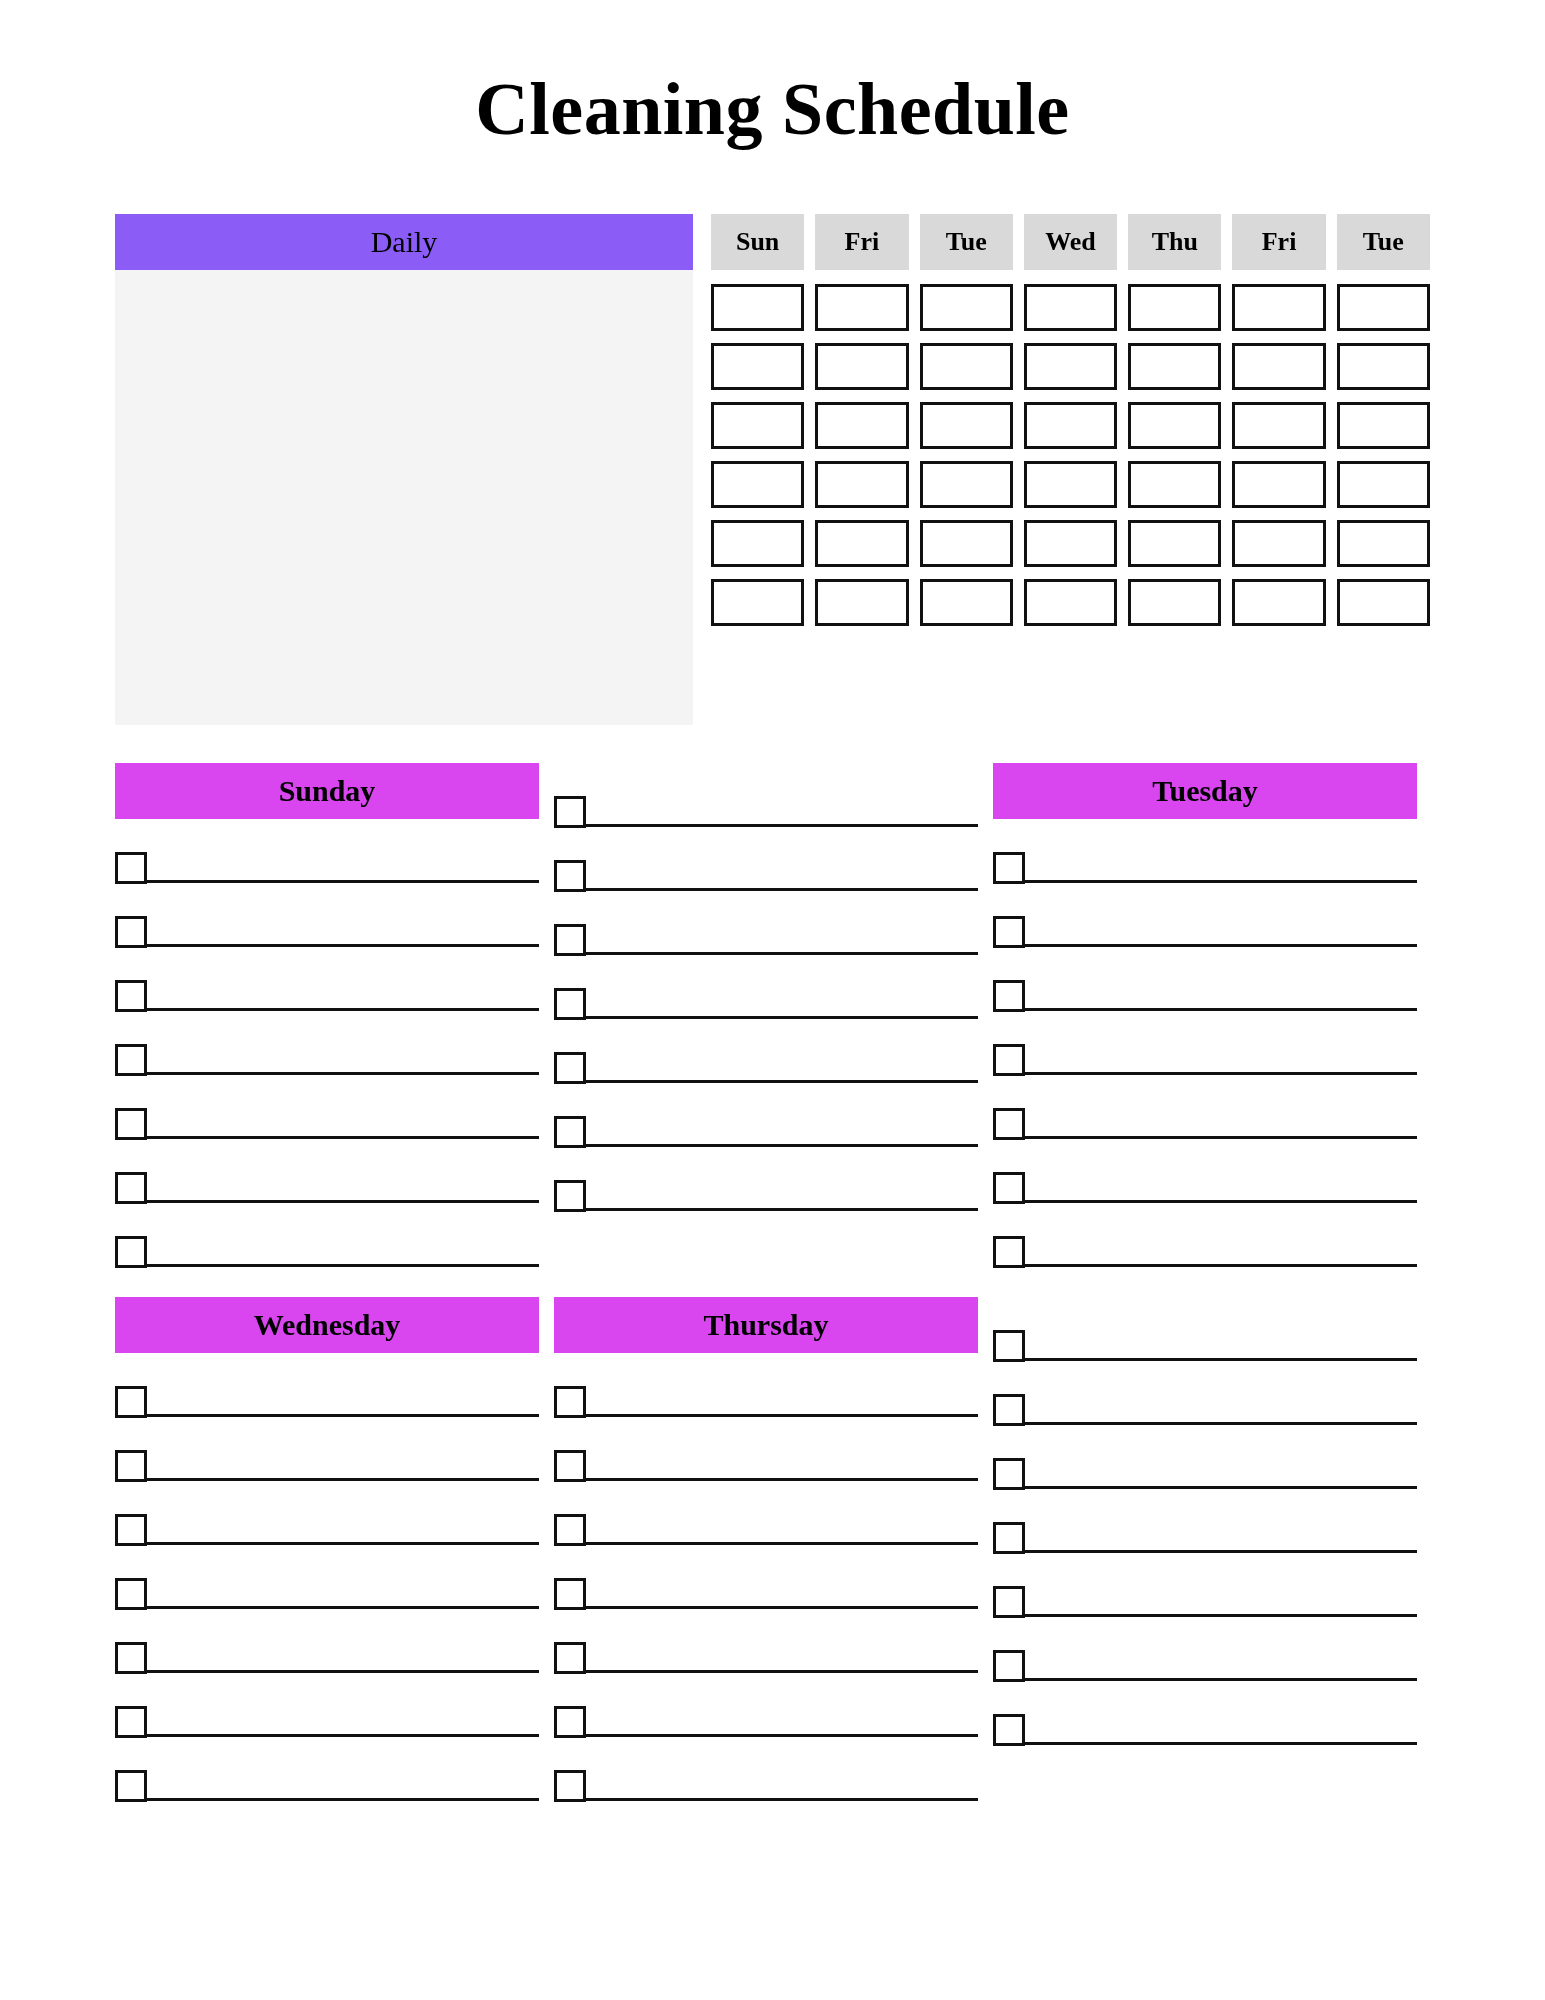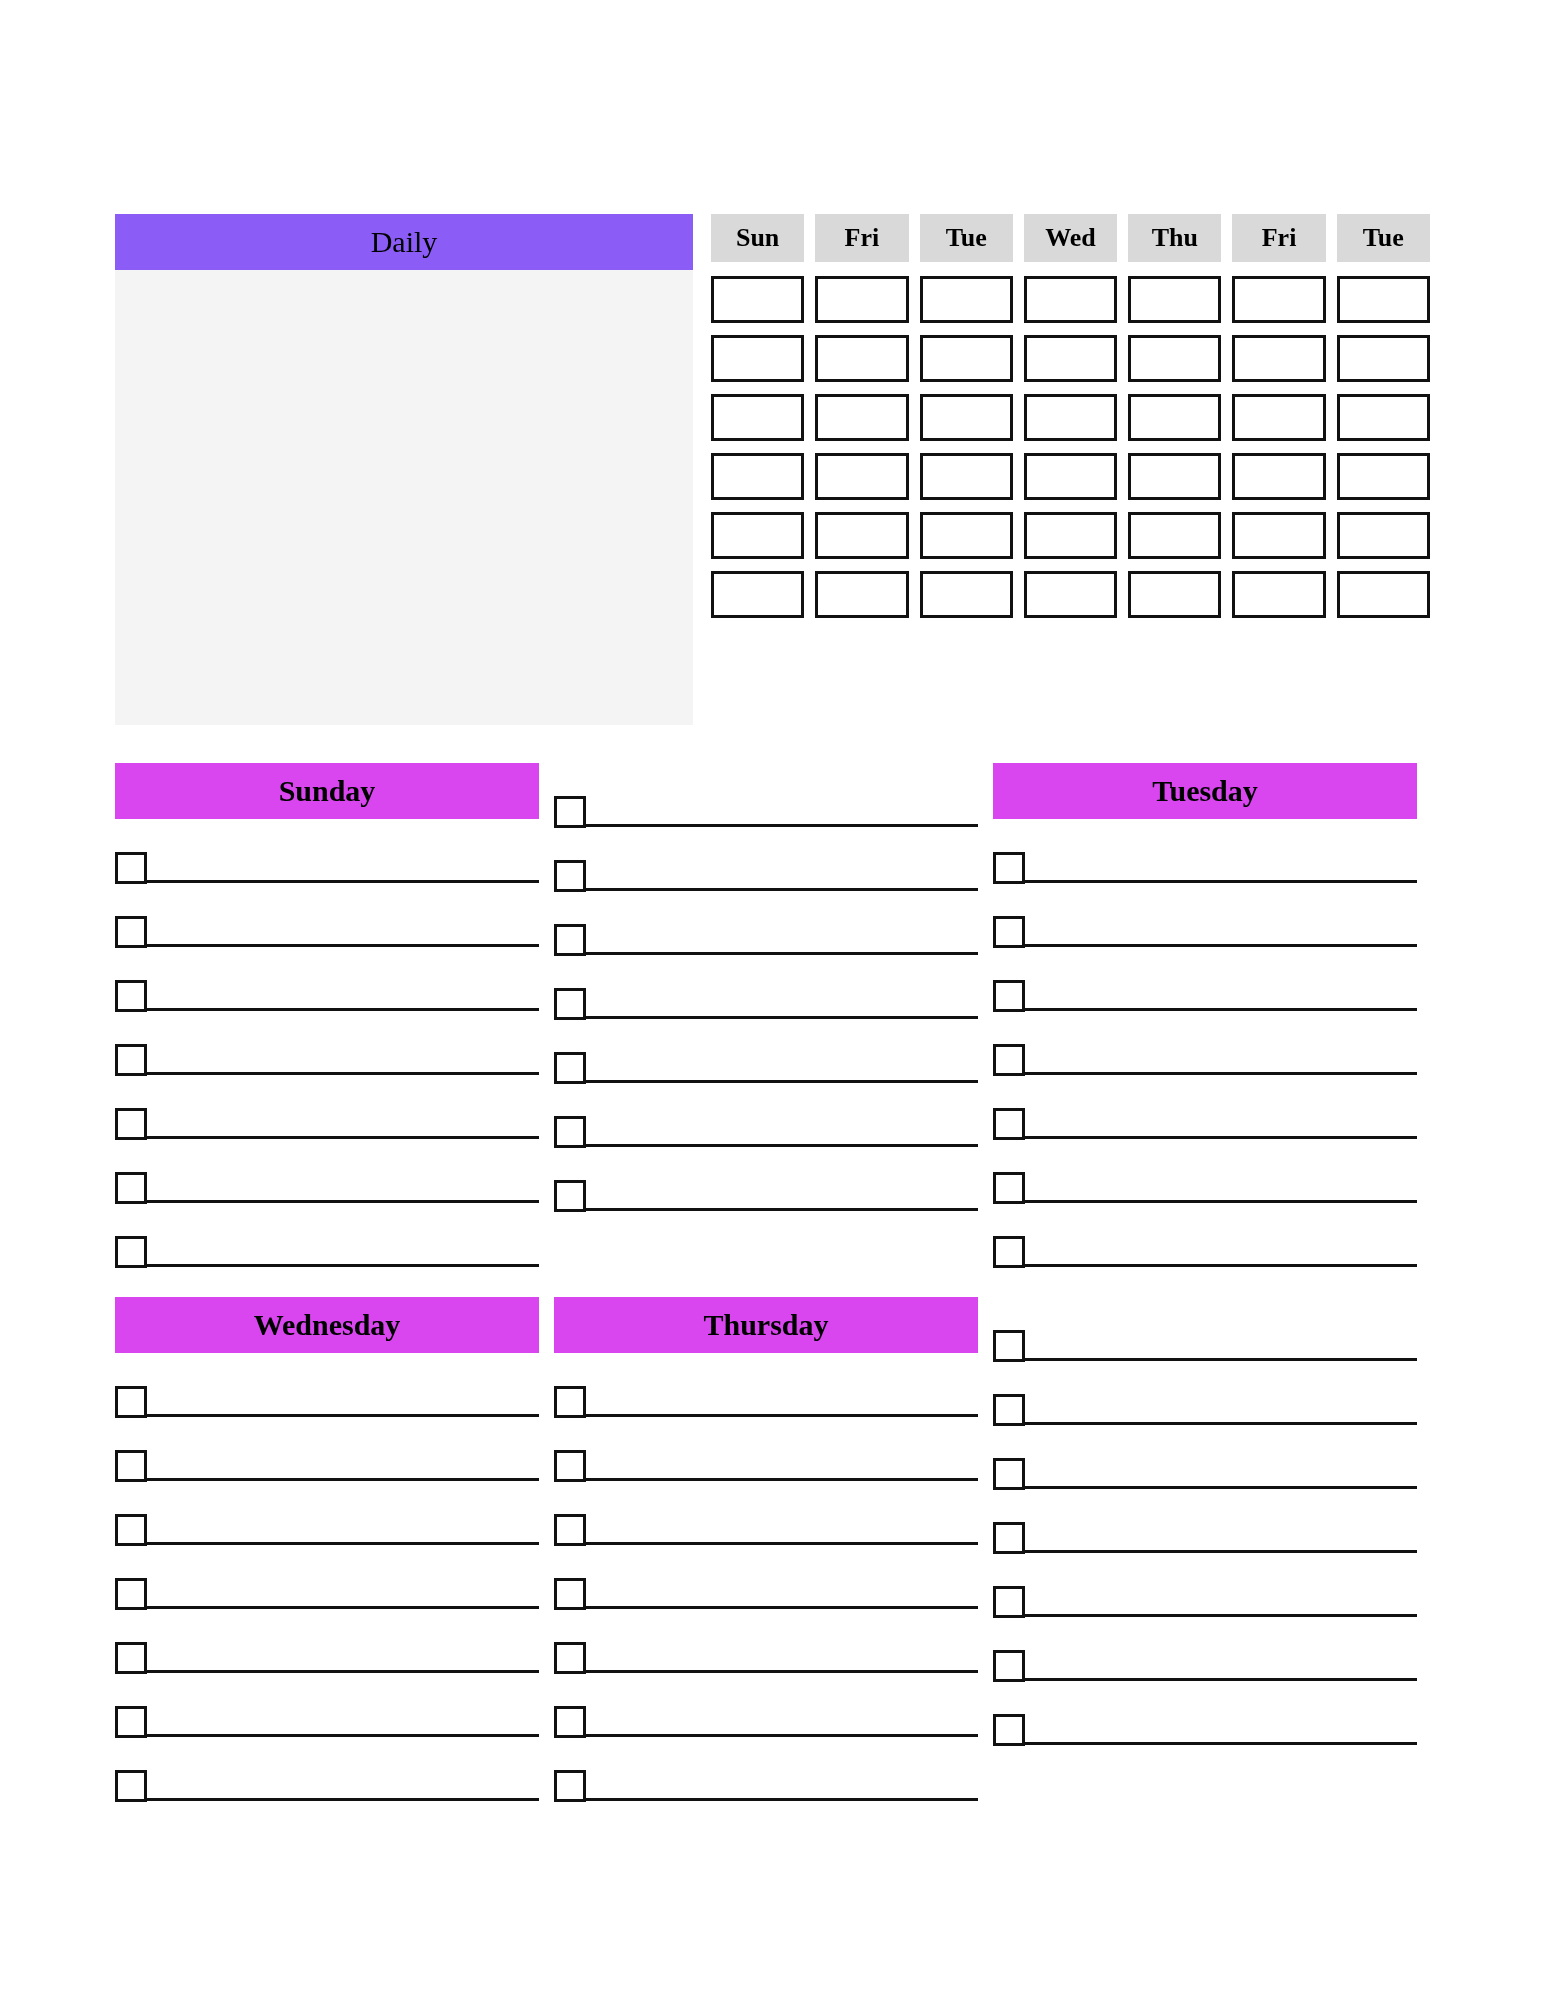--- a/index.html
+++ b/index.html
@@ -68,21 +68,21 @@
 
   .daily-grid {
     position: absolute;
     left: 596px;
     top: 0;
     width: 719px;
   }
   .dg-head-row {
     display: flex;
     gap: 11px;
-    height: 48px;
+    height: 56px;
   }
   .dg-head-cell {
     flex: 1 1 0;
     background: #d9d9d9;
     display: flex;
     align-items: center;
     justify-content: center;
     font-size: 26px;
     font-weight: bold;
   }
@@ -146,20 +146,21 @@
   .col-3 { left: 993px; }
 
   .row-a { top: 763px; }
   .row-b { top: 1297px; }
 </style>
 </head>
 <body>
 
 <div class="page">
 
+  <div class="title">Cleaning Schedule</div>
 
   <div class="daily-wrap">
 
     <div class="daily-left">
       <div class="daily-head">
         <span>Daily</span>
       </div>
       <div class="daily-body"></div>
     </div>
 

